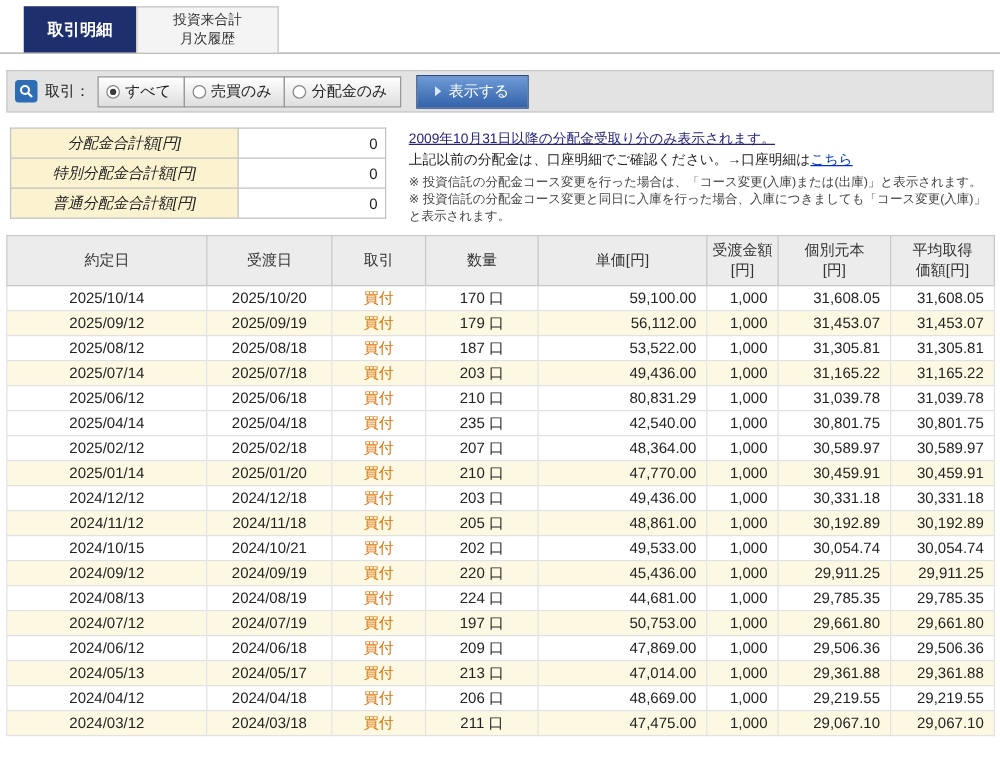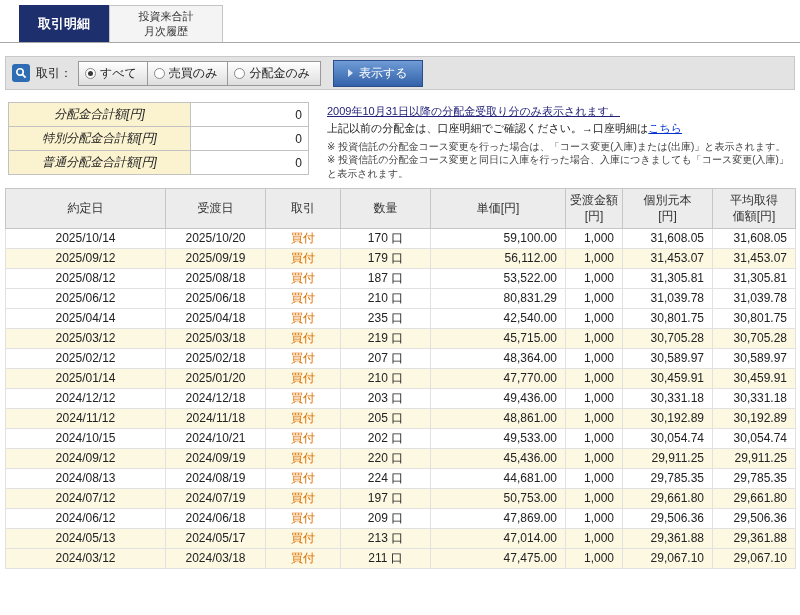--- a/index.html
+++ b/index.html
@@ -169,50 +169,50 @@
       <tr class="row-even">
         <td class="align-c">2025/08/12</td>
         <td class="align-c">2025/08/18</td>
         <td class="align-c txn-cell">買付</td>
         <td class="align-c">187 口</td>
         <td class="align-r">53,522.00</td>
         <td class="align-r">1,000</td>
         <td class="align-r">31,305.81</td>
         <td class="align-r">31,305.81</td>
       </tr>
+      <tr class="row-odd">
+        <td class="align-c">2025/07/14</td>
+        <td class="align-c">2025/07/18</td>
+        <td class="align-c txn-cell">買付</td>
+        <td class="align-c">203 口</td>
+        <td class="align-r">49,436.00</td>
+        <td class="align-r">1,000</td>
+        <td class="align-r">31,165.22</td>
+        <td class="align-r">31,165.22</td>
+      </tr>
       <tr class="row-even">
         <td class="align-c">2025/06/12</td>
         <td class="align-c">2025/06/18</td>
         <td class="align-c txn-cell">買付</td>
         <td class="align-c">210 口</td>
         <td class="align-r">80,831.29</td>
         <td class="align-r">1,000</td>
         <td class="align-r">31,039.78</td>
         <td class="align-r">31,039.78</td>
       </tr>
       <tr class="row-even">
         <td class="align-c">2025/04/14</td>
         <td class="align-c">2025/04/18</td>
         <td class="align-c txn-cell">買付</td>
         <td class="align-c">235 口</td>
         <td class="align-r">42,540.00</td>
         <td class="align-r">1,000</td>
         <td class="align-r">30,801.75</td>
         <td class="align-r">30,801.75</td>
       </tr>
-      <tr class="row-odd">
-        <td class="align-c">2025/03/12</td>
-        <td class="align-c">2025/03/18</td>
-        <td class="align-c txn-cell">買付</td>
-        <td class="align-c">219 口</td>
-        <td class="align-r">45,715.00</td>
-        <td class="align-r">1,000</td>
-        <td class="align-r">30,705.28</td>
-        <td class="align-r">30,705.28</td>
-      </tr>
       <tr class="row-even">
         <td class="align-c">2025/02/12</td>
         <td class="align-c">2025/02/18</td>
         <td class="align-c txn-cell">買付</td>
         <td class="align-c">207 口</td>
         <td class="align-r">48,364.00</td>
         <td class="align-r">1,000</td>
         <td class="align-r">30,589.97</td>
         <td class="align-r">30,589.97</td>
       </tr>
@@ -299,20 +299,30 @@
       <tr class="row-odd">
         <td class="align-c">2024/05/13</td>
         <td class="align-c">2024/05/17</td>
         <td class="align-c txn-cell">買付</td>
         <td class="align-c">213 口</td>
         <td class="align-r">47,014.00</td>
         <td class="align-r">1,000</td>
         <td class="align-r">29,361.88</td>
         <td class="align-r">29,361.88</td>
       </tr>
+      <tr class="row-even">
+        <td class="align-c">2024/04/12</td>
+        <td class="align-c">2024/04/18</td>
+        <td class="align-c txn-cell">買付</td>
+        <td class="align-c">206 口</td>
+        <td class="align-r">48,669.00</td>
+        <td class="align-r">1,000</td>
+        <td class="align-r">29,219.55</td>
+        <td class="align-r">29,219.55</td>
+      </tr>
       <tr class="row-odd">
         <td class="align-c">2024/03/12</td>
         <td class="align-c">2024/03/18</td>
         <td class="align-c txn-cell">買付</td>
         <td class="align-c">211 口</td>
         <td class="align-r">47,475.00</td>
         <td class="align-r">1,000</td>
         <td class="align-r">29,067.10</td>
         <td class="align-r">29,067.10</td>
       </tr>

